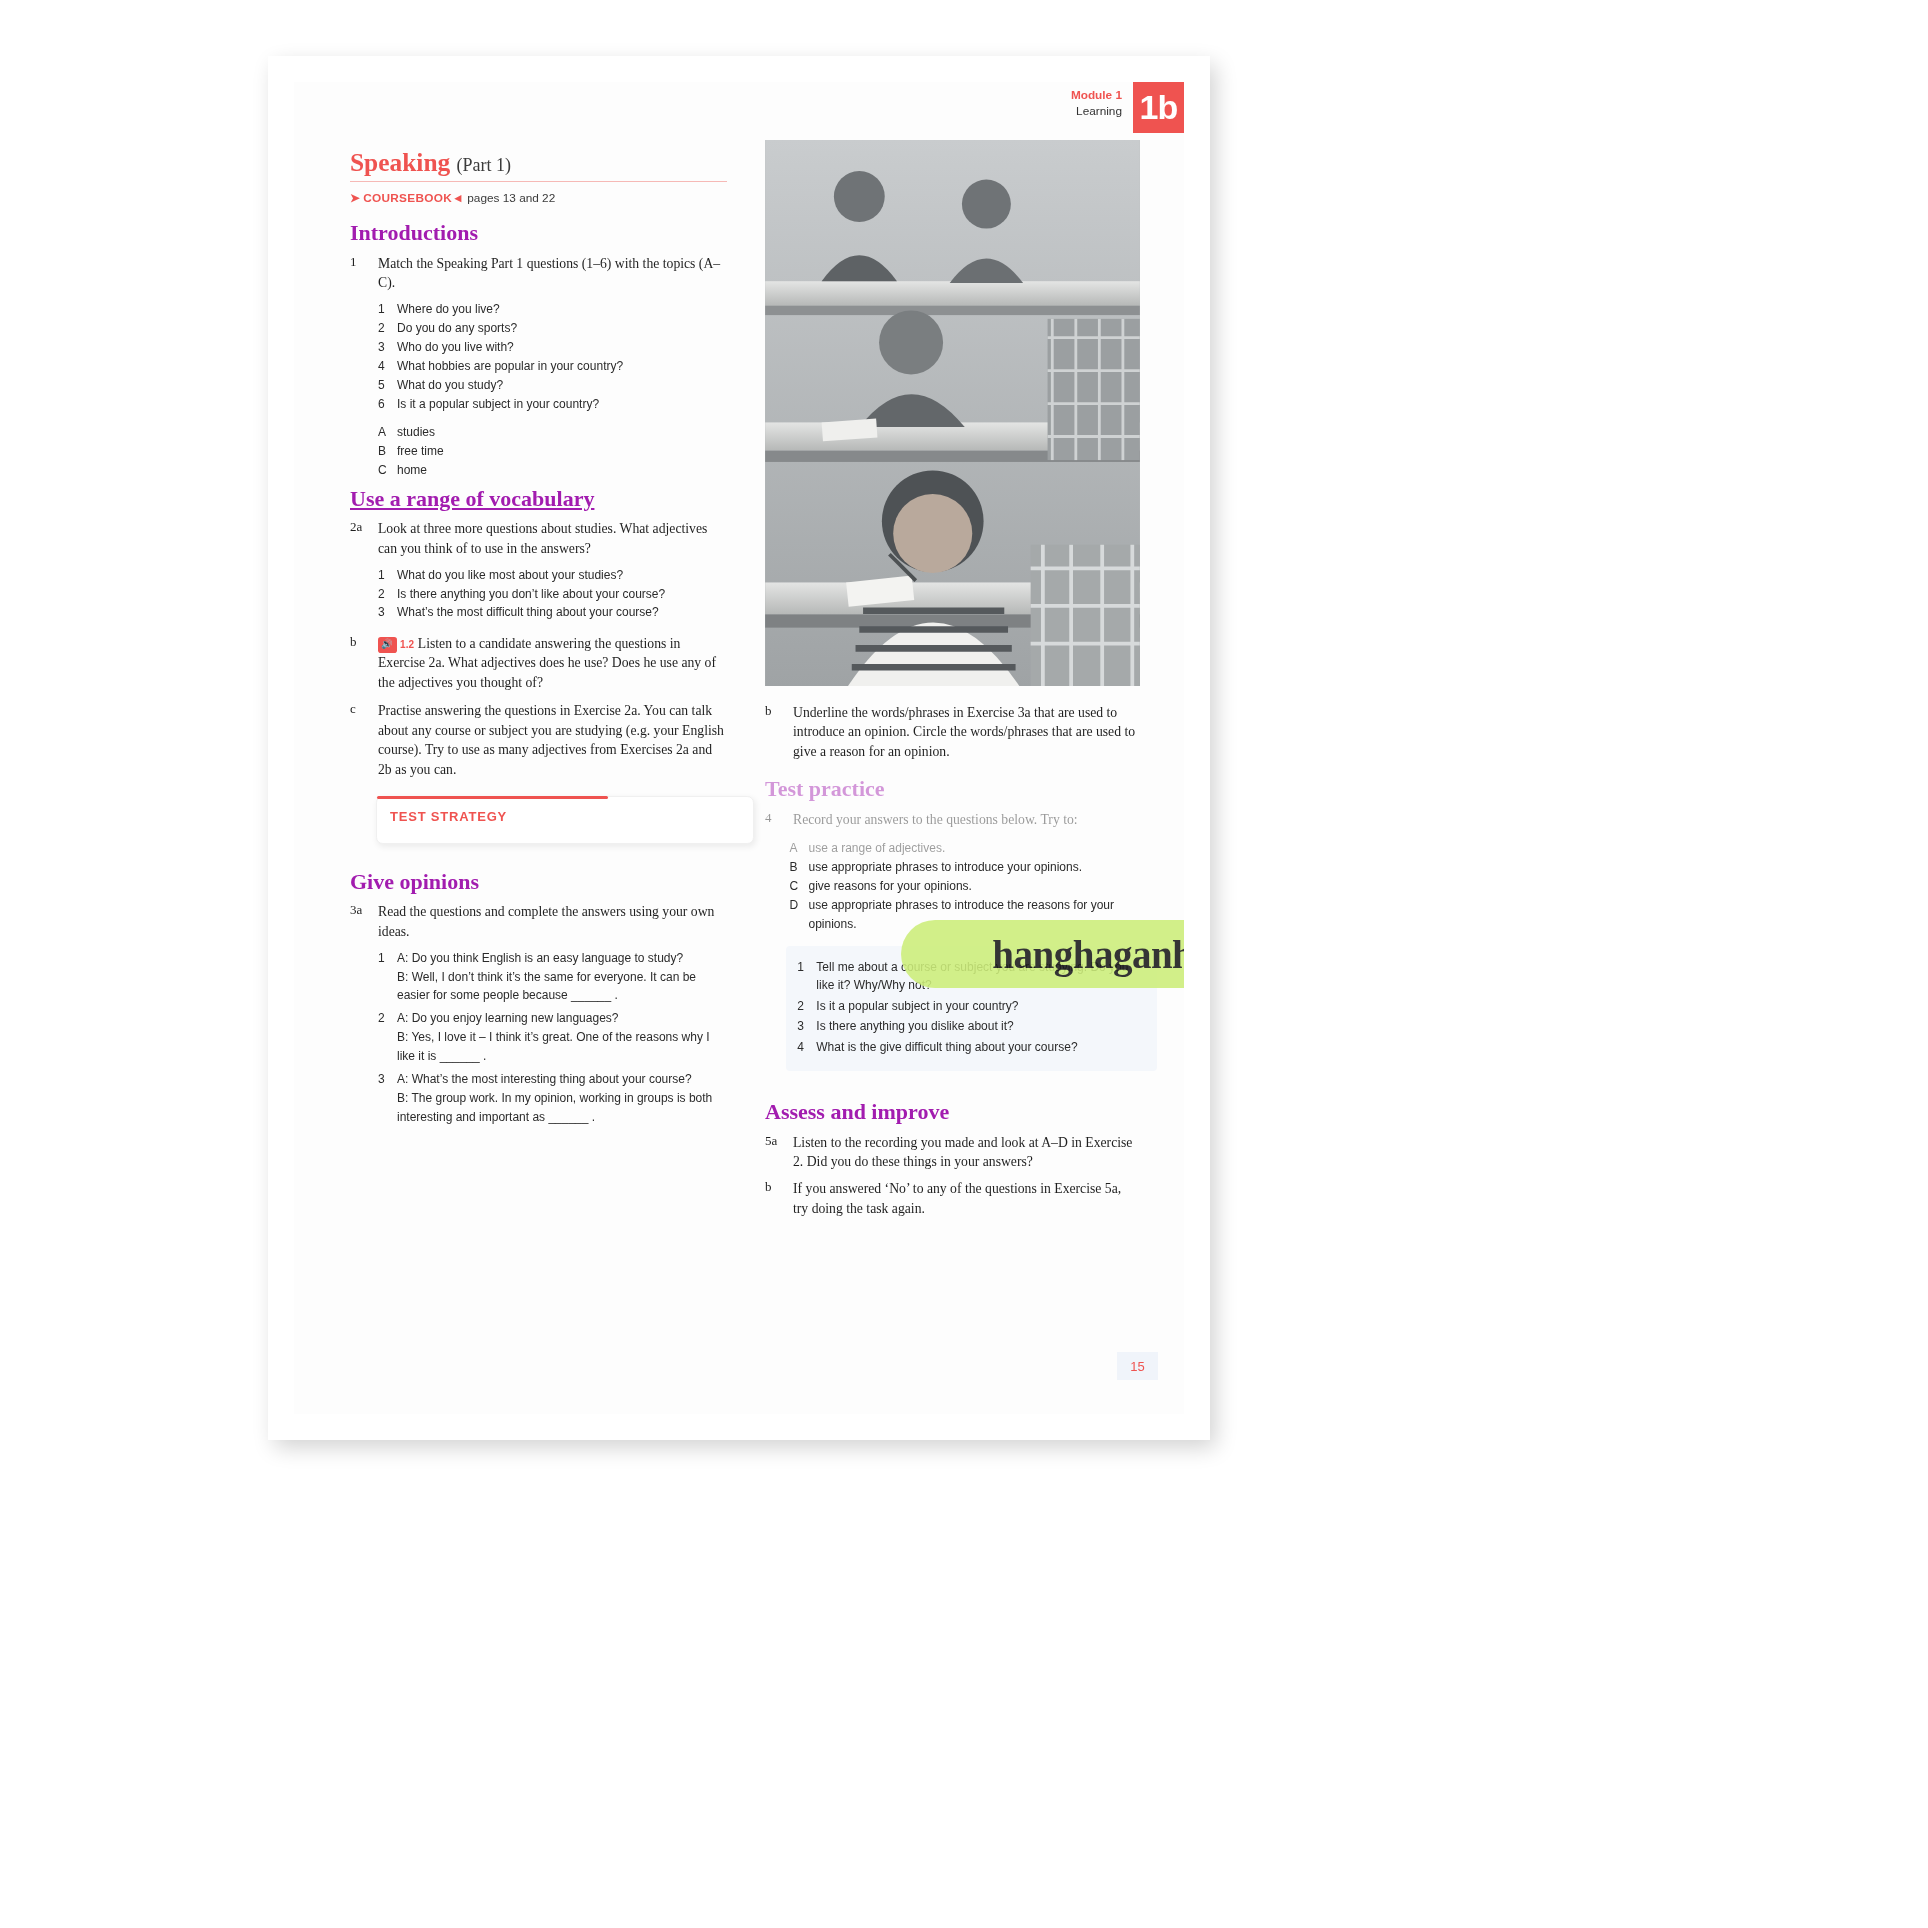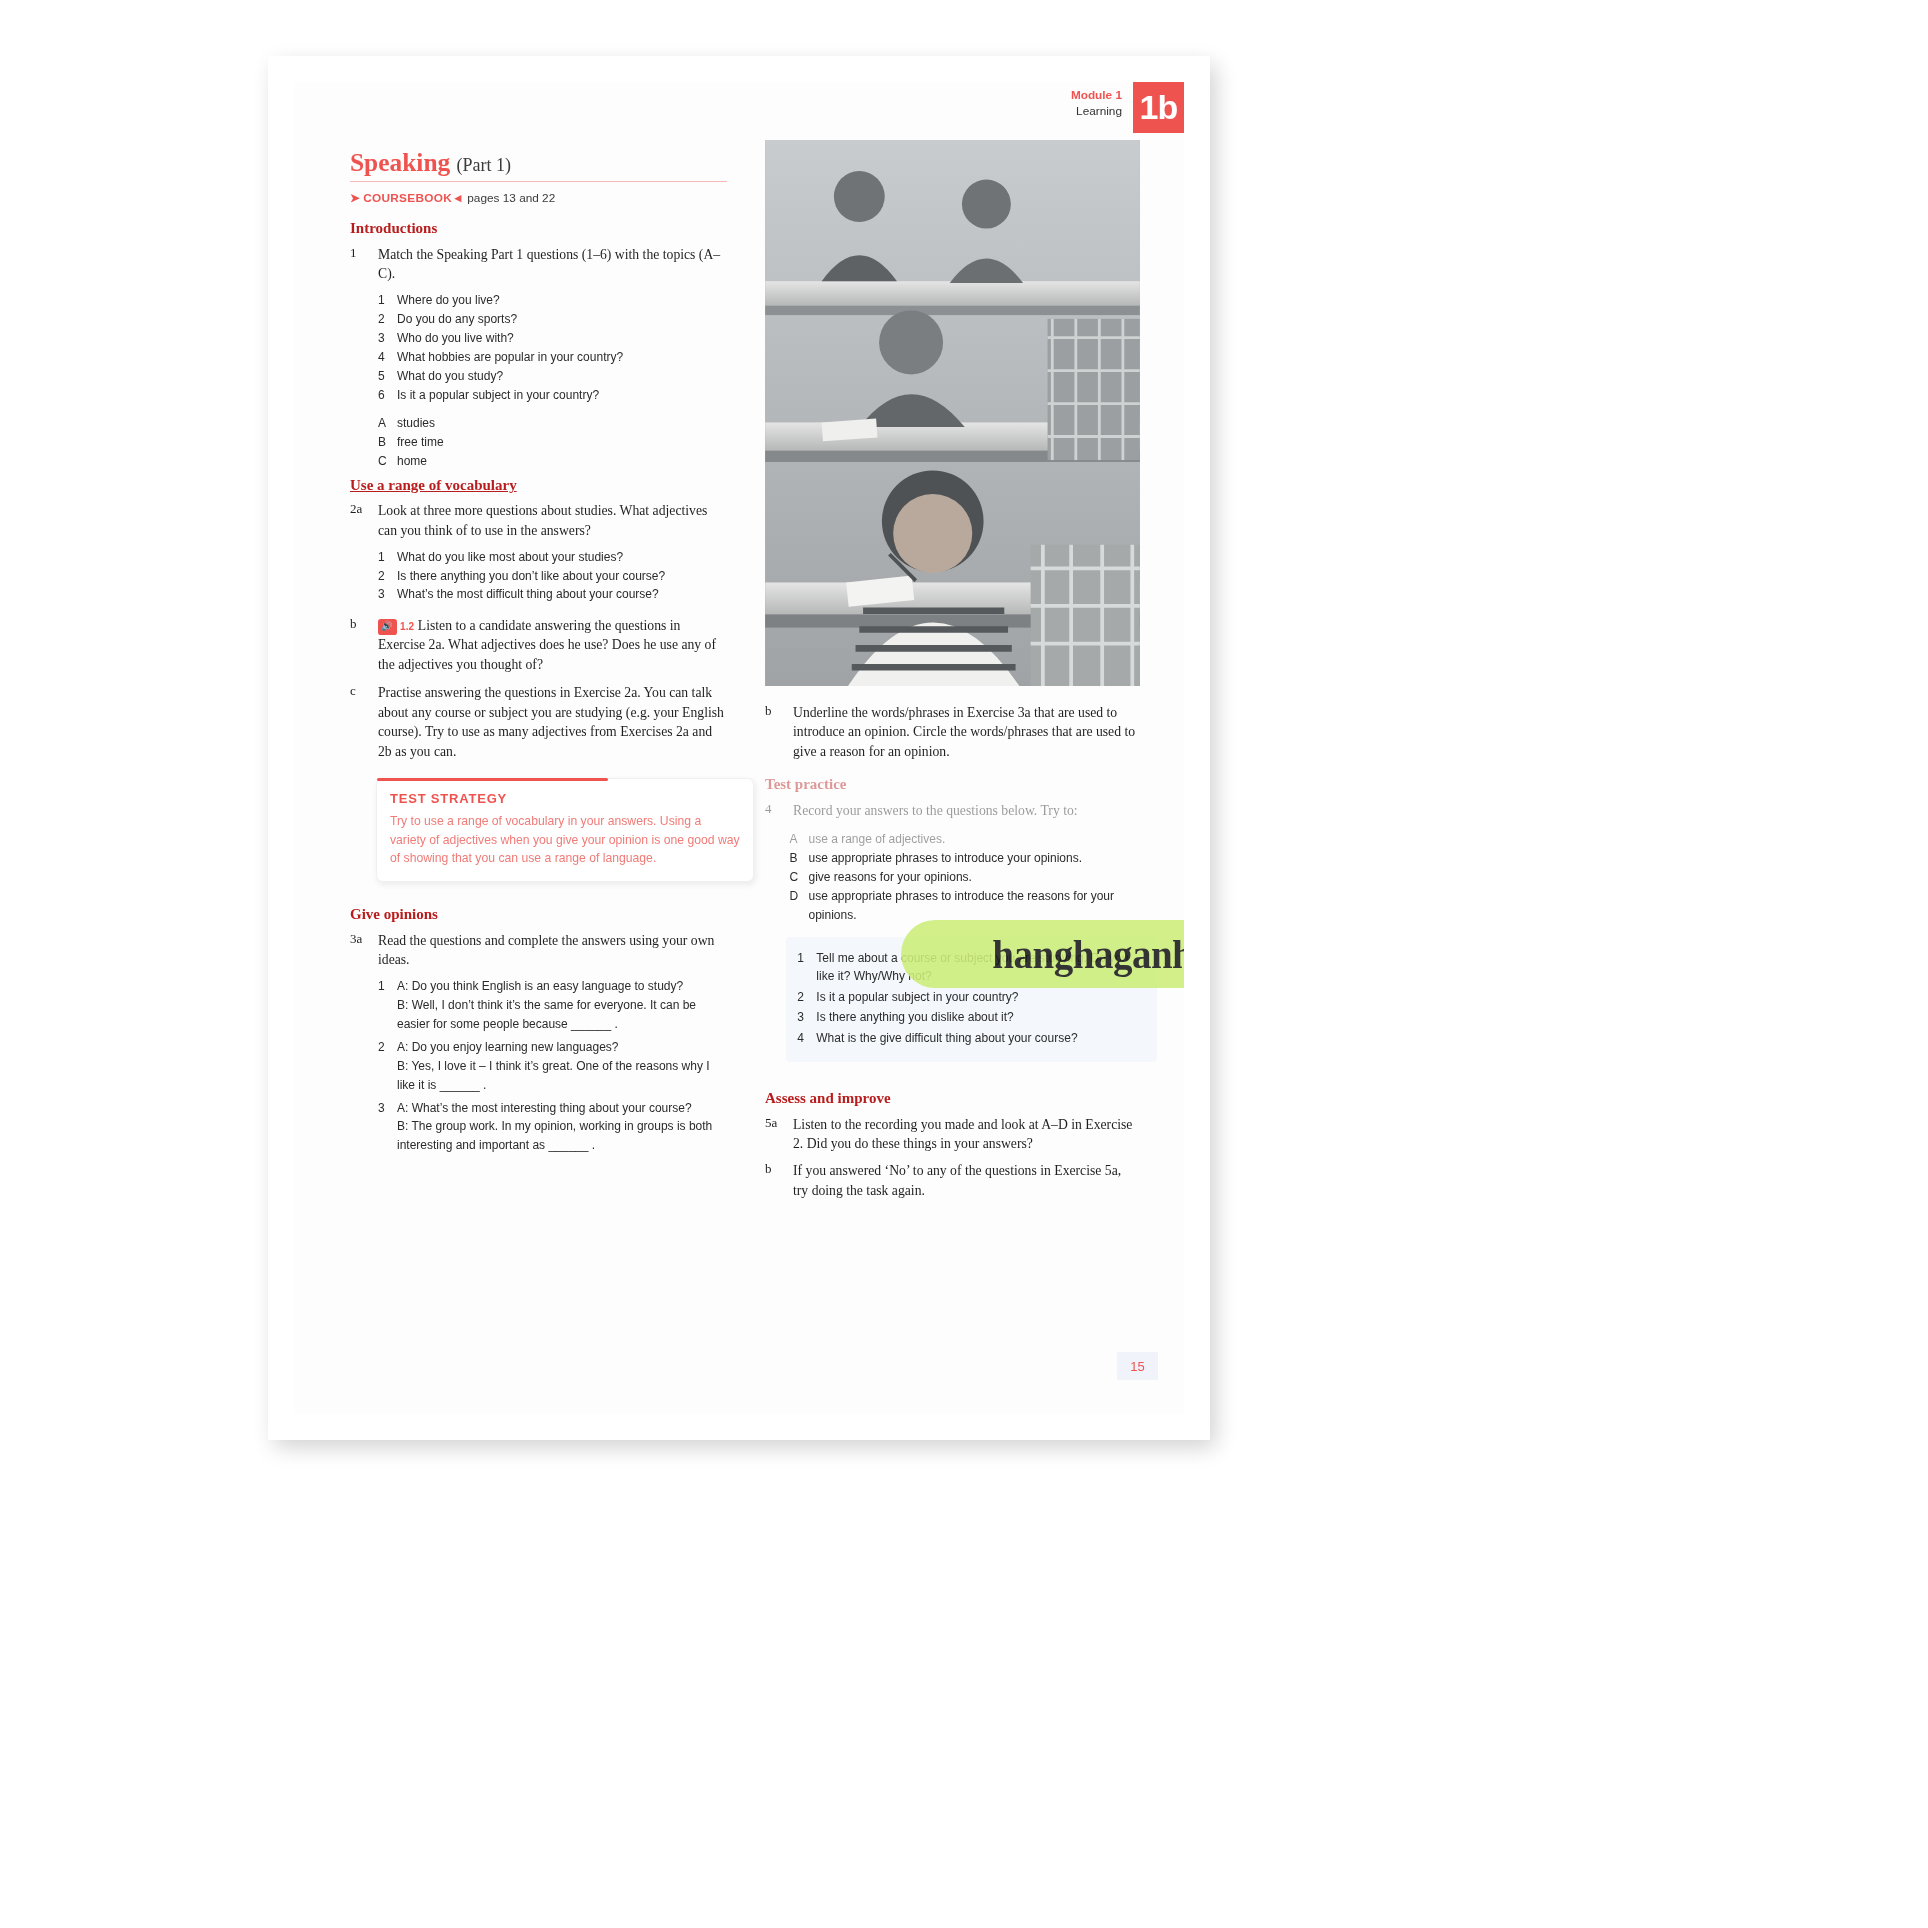--- a/index.html
+++ b/index.html
@@ -99,22 +99,22 @@
   .coursebook .arrow { color: #ef5350; font-weight: bold; }
   .coursebook .cb {
     color: #ef5350;
     font-weight: bold;
     letter-spacing: 0.3px;
   }
   .coursebook .pg { color: #3b3b3b; }
 
   h2.section {
     font-family: "Liberation Serif", serif;
-    color: #b91c1c;
-    font-size: 15px;
+    color: #a21caf;
+    font-size: 22px;
     font-weight: bold;
     margin: 15px 0 7.5px 0;
   }
   h2.section.tight { margin-top: 4px; text-decoration: underline; }
 
   .ex {
     display: flex;
     margin-bottom: 6.6px;
   }
   .ex .num {
@@ -382,21 +382,20 @@
         </div>
       </div>
 
       <div class="ex" style="margin-top:9.4px">
         <div class="num">c</div>
         <div class="body">Practise answering the questions in Exercise 2a. You can talk about any course or subject you are studying (e.g. your English course). Try to use as many adjectives from Exercises 2a and 2b as you can.</div>
       </div>
 
       <div class="strategy">
         <div class="title">TEST STRATEGY</div>
-        <div class="txt">Try to use a range of vocabulary in your answers. Using a variety of adjectives when you give your opinion is one good way of showing that you can use a range of language.</div>
       </div>
 
       <h2 class="section" style="margin-top:24.5px">Give opinions</h2>
 
       <div class="ex">
         <div class="num">3a</div>
         <div class="body">Read the questions and complete the answers using your own ideas.</div>
       </div>
       <div class="sublist">
         <div class="row">

